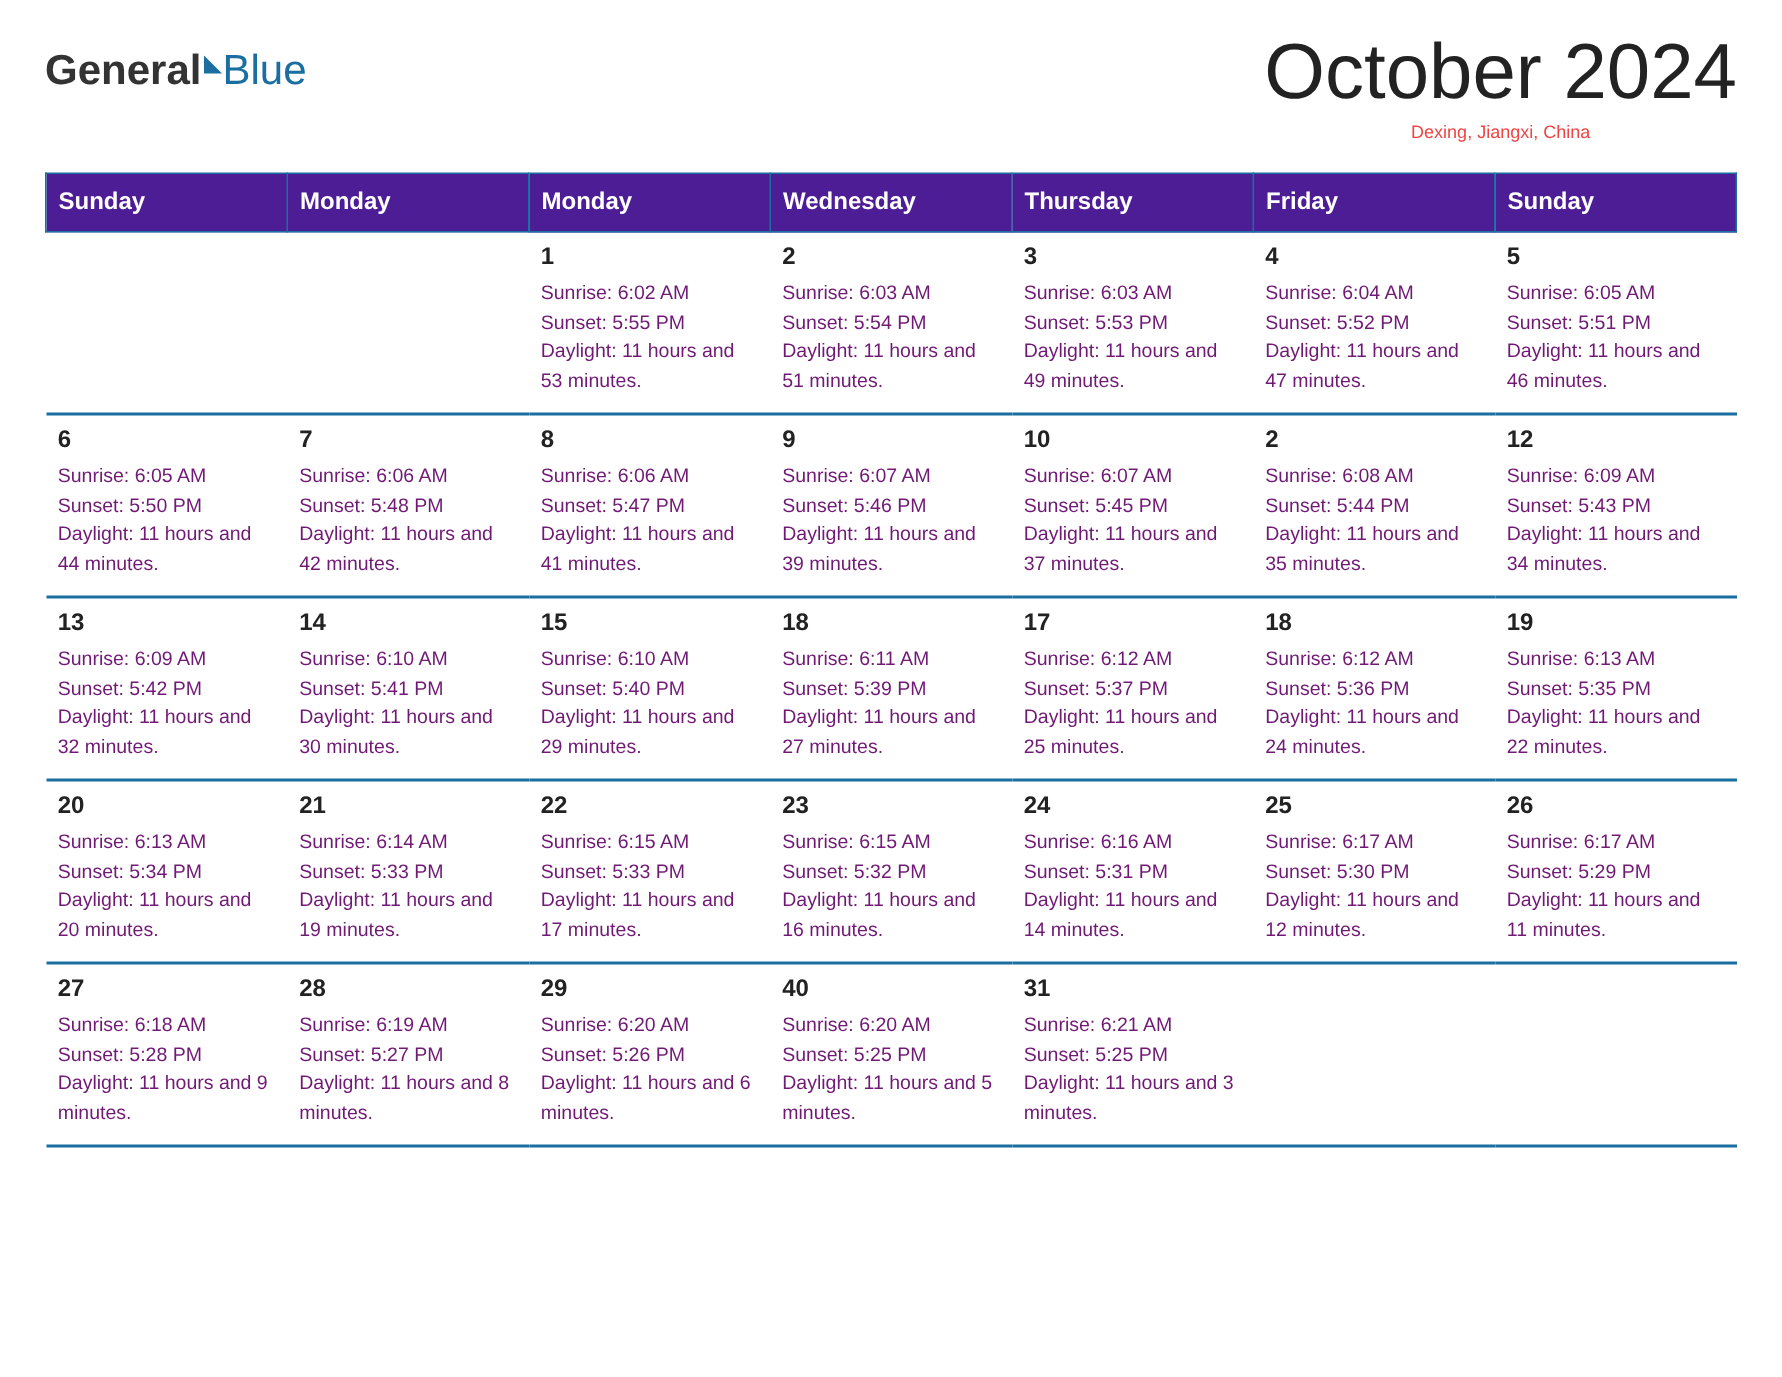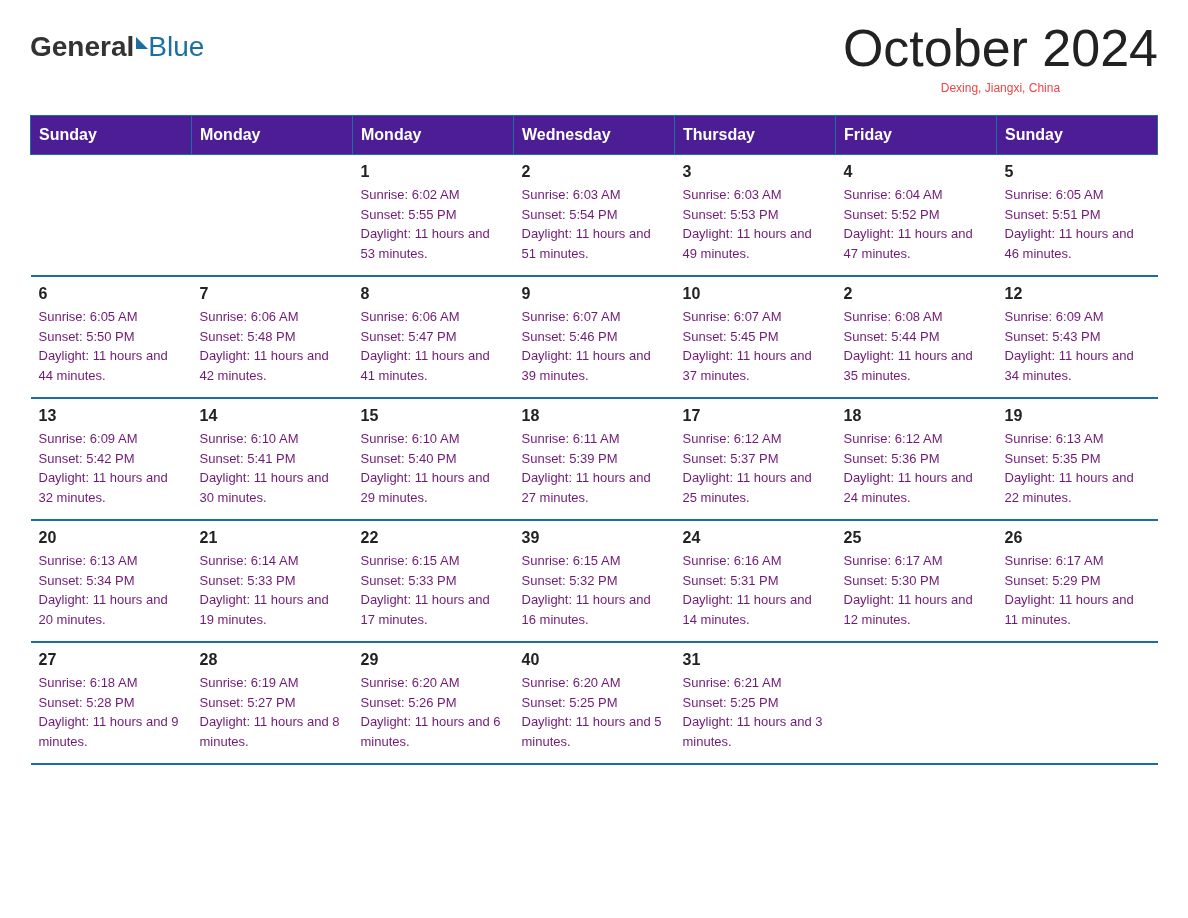--- a/index.html
+++ b/index.html
@@ -192,21 +192,21 @@
         <td><span class="day-number">19</span>
           <span class="day-info">Sunrise: 6:13 AM<br>Sunset: 5:35 PM<br>Daylight: 11 hours and 22 minutes.</span></td>
       </tr>
       <tr>
         <td><span class="day-number">20</span>
           <span class="day-info">Sunrise: 6:13 AM<br>Sunset: 5:34 PM<br>Daylight: 11 hours and 20 minutes.</span></td>
         <td><span class="day-number">21</span>
           <span class="day-info">Sunrise: 6:14 AM<br>Sunset: 5:33 PM<br>Daylight: 11 hours and 19 minutes.</span></td>
         <td><span class="day-number">22</span>
           <span class="day-info">Sunrise: 6:15 AM<br>Sunset: 5:33 PM<br>Daylight: 11 hours and 17 minutes.</span></td>
-        <td><span class="day-number">39</span>
+        <td><span class="day-number">23</span>
           <span class="day-info">Sunrise: 6:15 AM<br>Sunset: 5:32 PM<br>Daylight: 11 hours and 16 minutes.</span></td>
         <td><span class="day-number">24</span>
           <span class="day-info">Sunrise: 6:16 AM<br>Sunset: 5:31 PM<br>Daylight: 11 hours and 14 minutes.</span></td>
         <td><span class="day-number">25</span>
           <span class="day-info">Sunrise: 6:17 AM<br>Sunset: 5:30 PM<br>Daylight: 11 hours and 12 minutes.</span></td>
         <td><span class="day-number">26</span>
           <span class="day-info">Sunrise: 6:17 AM<br>Sunset: 5:29 PM<br>Daylight: 11 hours and 11 minutes.</span></td>
       </tr>
       <tr>
         <td><span class="day-number">27</span>

